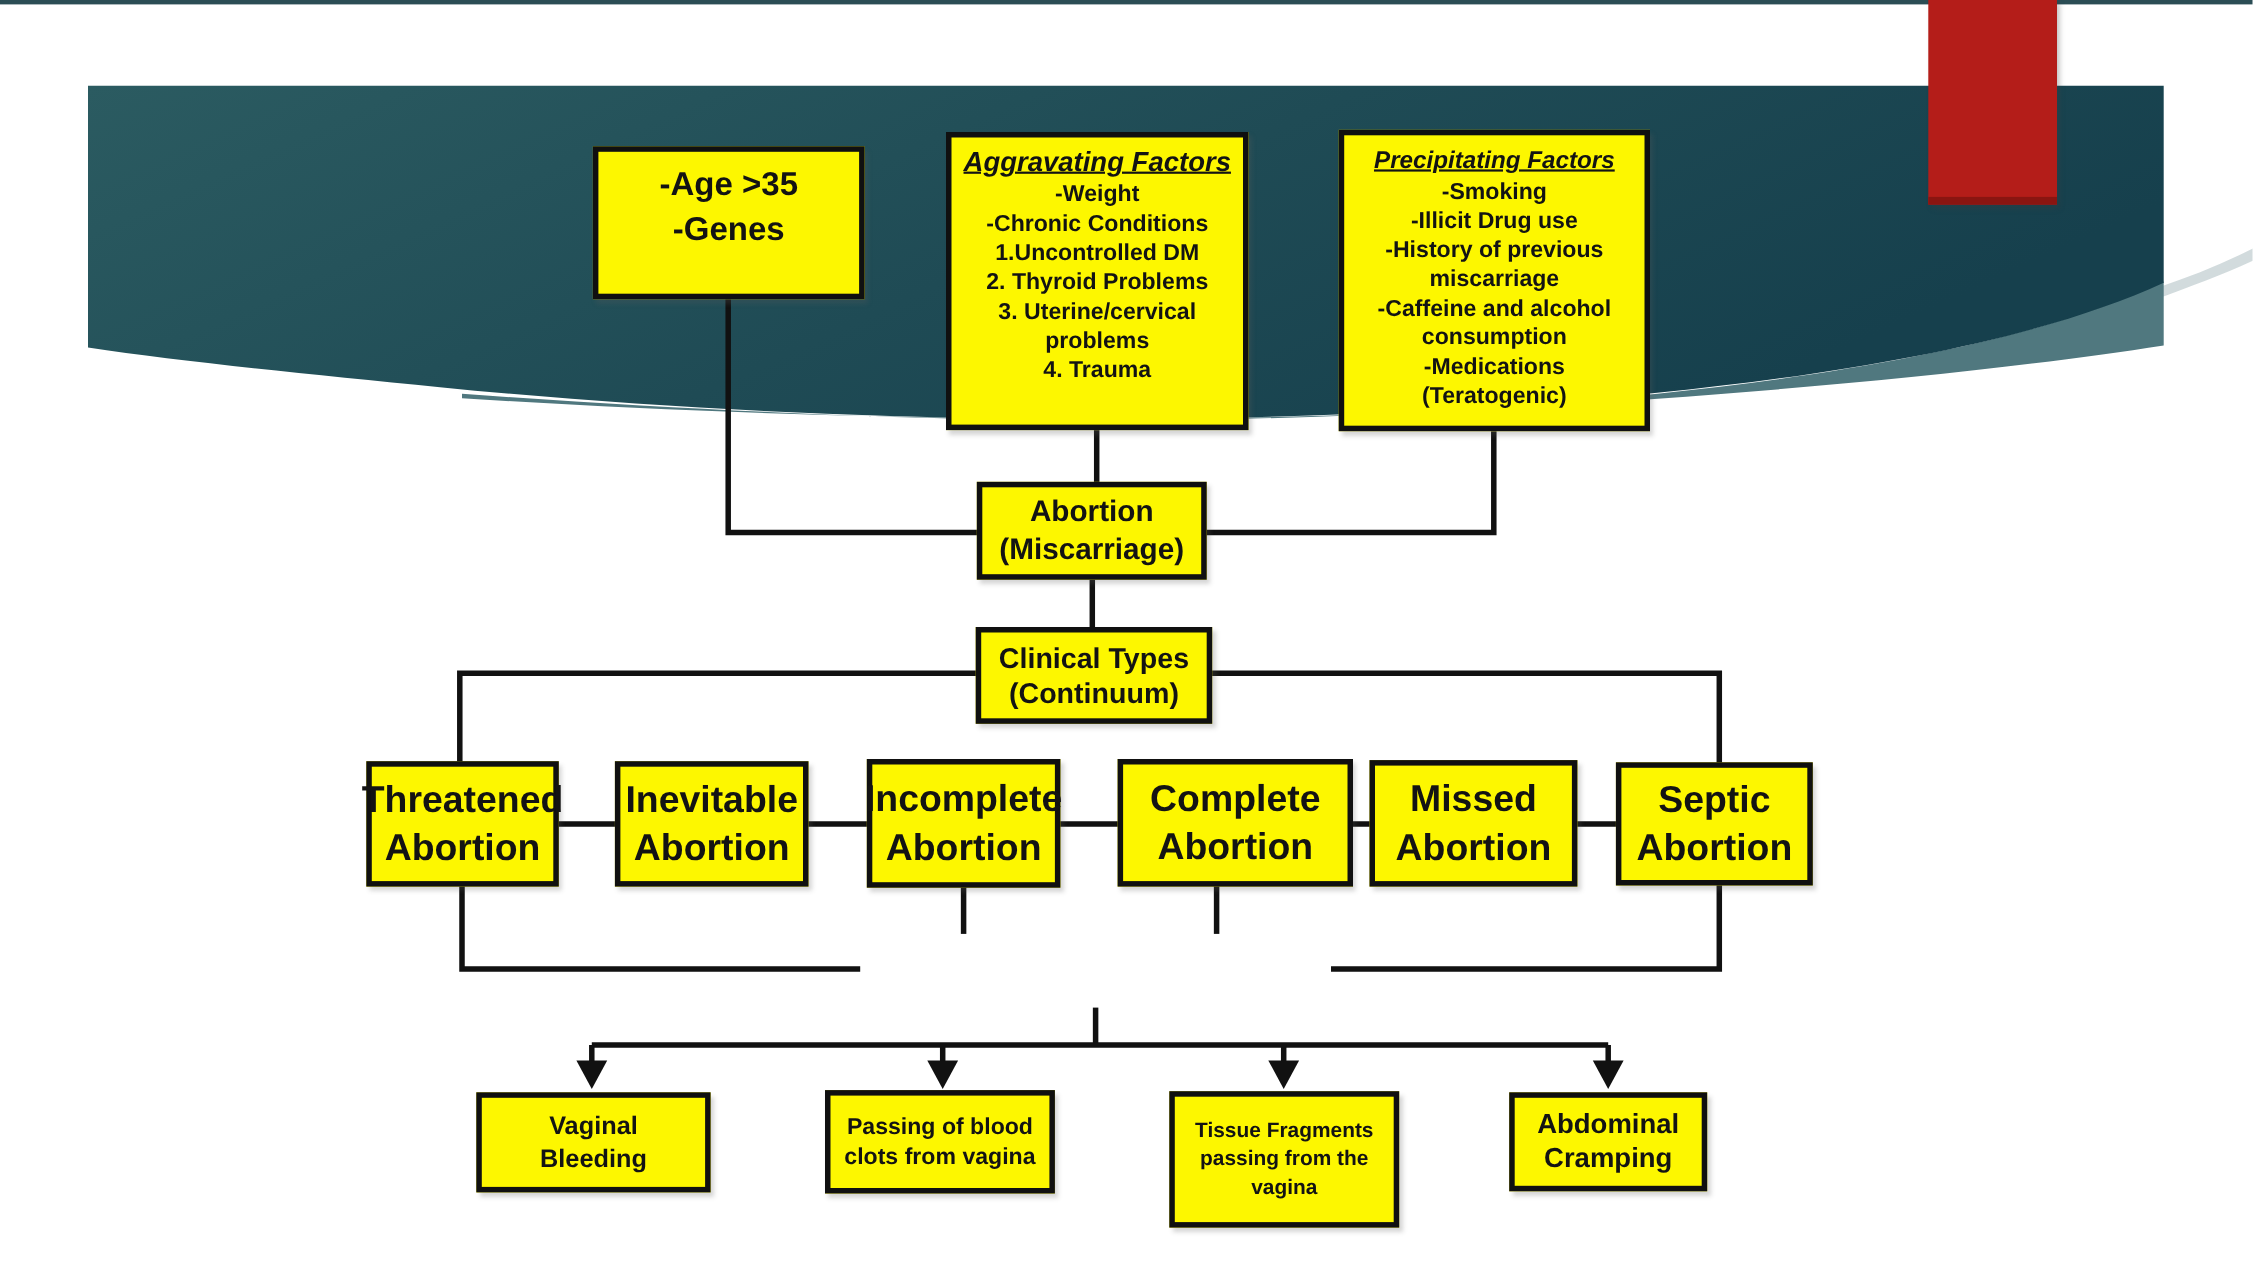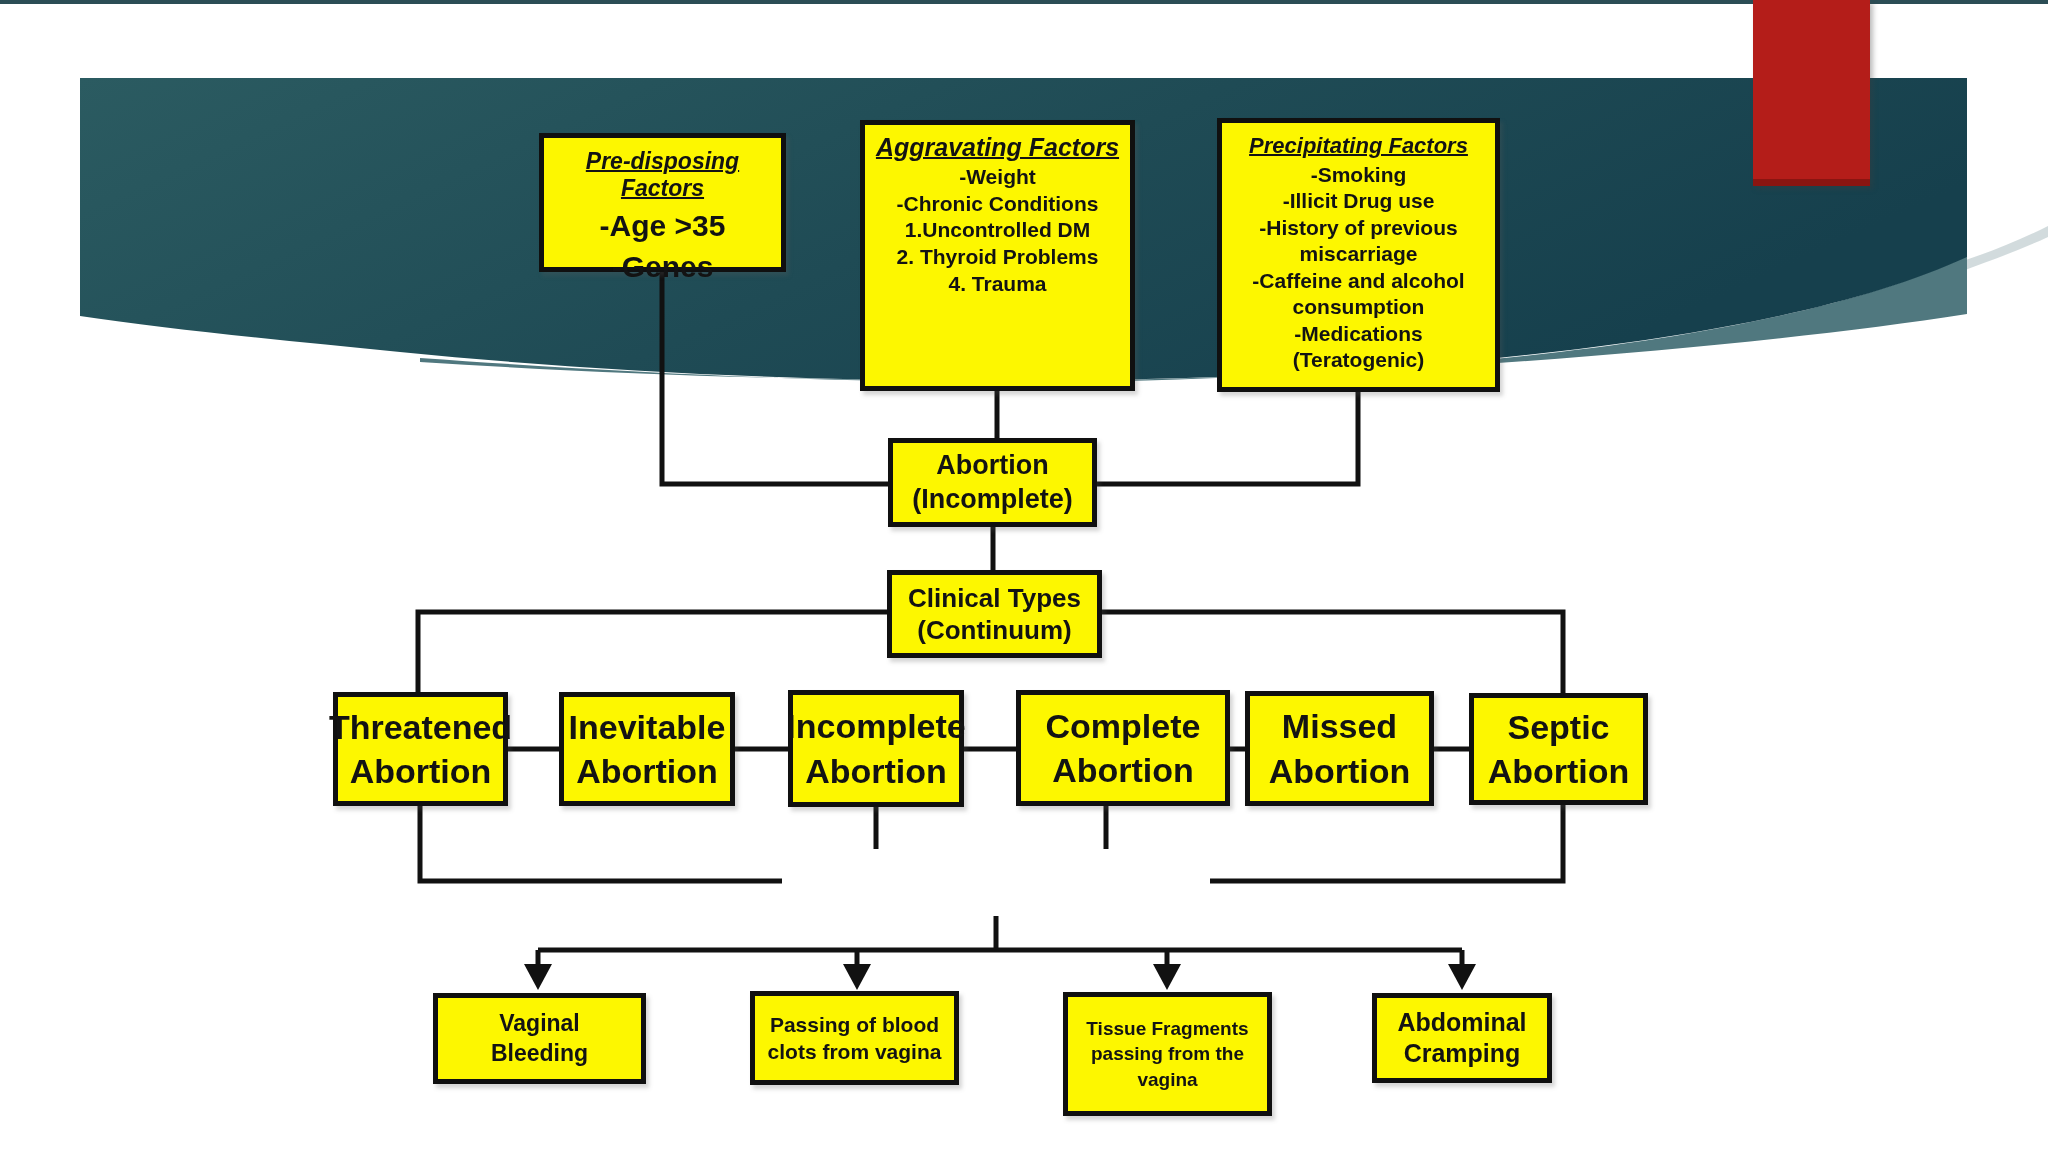--- a/index.html
+++ b/index.html
@@ -122,44 +122,44 @@
     <polyline points="1167,950 1167,968"></polyline>
     <polyline points="1462,950 1462,968"></polyline>
 
     <polygon points="524,964 552,964 538,990" fill="#111111" stroke="none"></polygon>
     <polygon points="843,964 871,964 857,990" fill="#111111" stroke="none"></polygon>
     <polygon points="1153,964 1181,964 1167,990" fill="#111111" stroke="none"></polygon>
     <polygon points="1448,964 1476,964 1462,990" fill="#111111" stroke="none"></polygon>
   </svg>
 
   <div class="ybox box-predisposing">
-    <div class="title">Pre-disposing Factors</div>
     <div class="item">-Age &gt;35</div>
     <div class="item">-Genes</div>
   </div>
 
   <div class="ybox box-aggravating">
     <div class="title">Aggravating Factors</div>
     <div class="item">-Weight</div>
     <div class="item">-Chronic Conditions</div>
     <div class="item">1.Uncontrolled DM</div>
     <div class="item">2. Thyroid Problems</div>
+    <div class="item">3. Uterine/cervical problems</div>
     <div class="item">4. Trauma</div>
   </div>
 
   <div class="ybox box-precipitating">
     <div class="title">Precipitating Factors</div>
     <div class="item">-Smoking</div>
     <div class="item">-Illicit Drug use</div>
     <div class="item">-History of previous miscarriage</div>
     <div class="item">-Caffeine and alcohol consumption</div>
     <div class="item">-Medications (Teratogenic)</div>
   </div>
 
-  <div class="ybox box-abortion">Abortion (Incomplete)</div>
+  <div class="ybox box-abortion">Abortion (Miscarriage)</div>
   <div class="ybox box-types">Clinical Types (Continuum)</div>
 
   <div class="ybox tbox t1">Threatened Abortion</div>
   <div class="ybox tbox t2">Inevitable Abortion</div>
   <div class="ybox tbox t3">Incomplete Abortion</div>
   <div class="ybox tbox t4">Complete Abortion</div>
   <div class="ybox tbox t5">Missed Abortion</div>
   <div class="ybox tbox t6">Septic Abortion</div>
 
 

